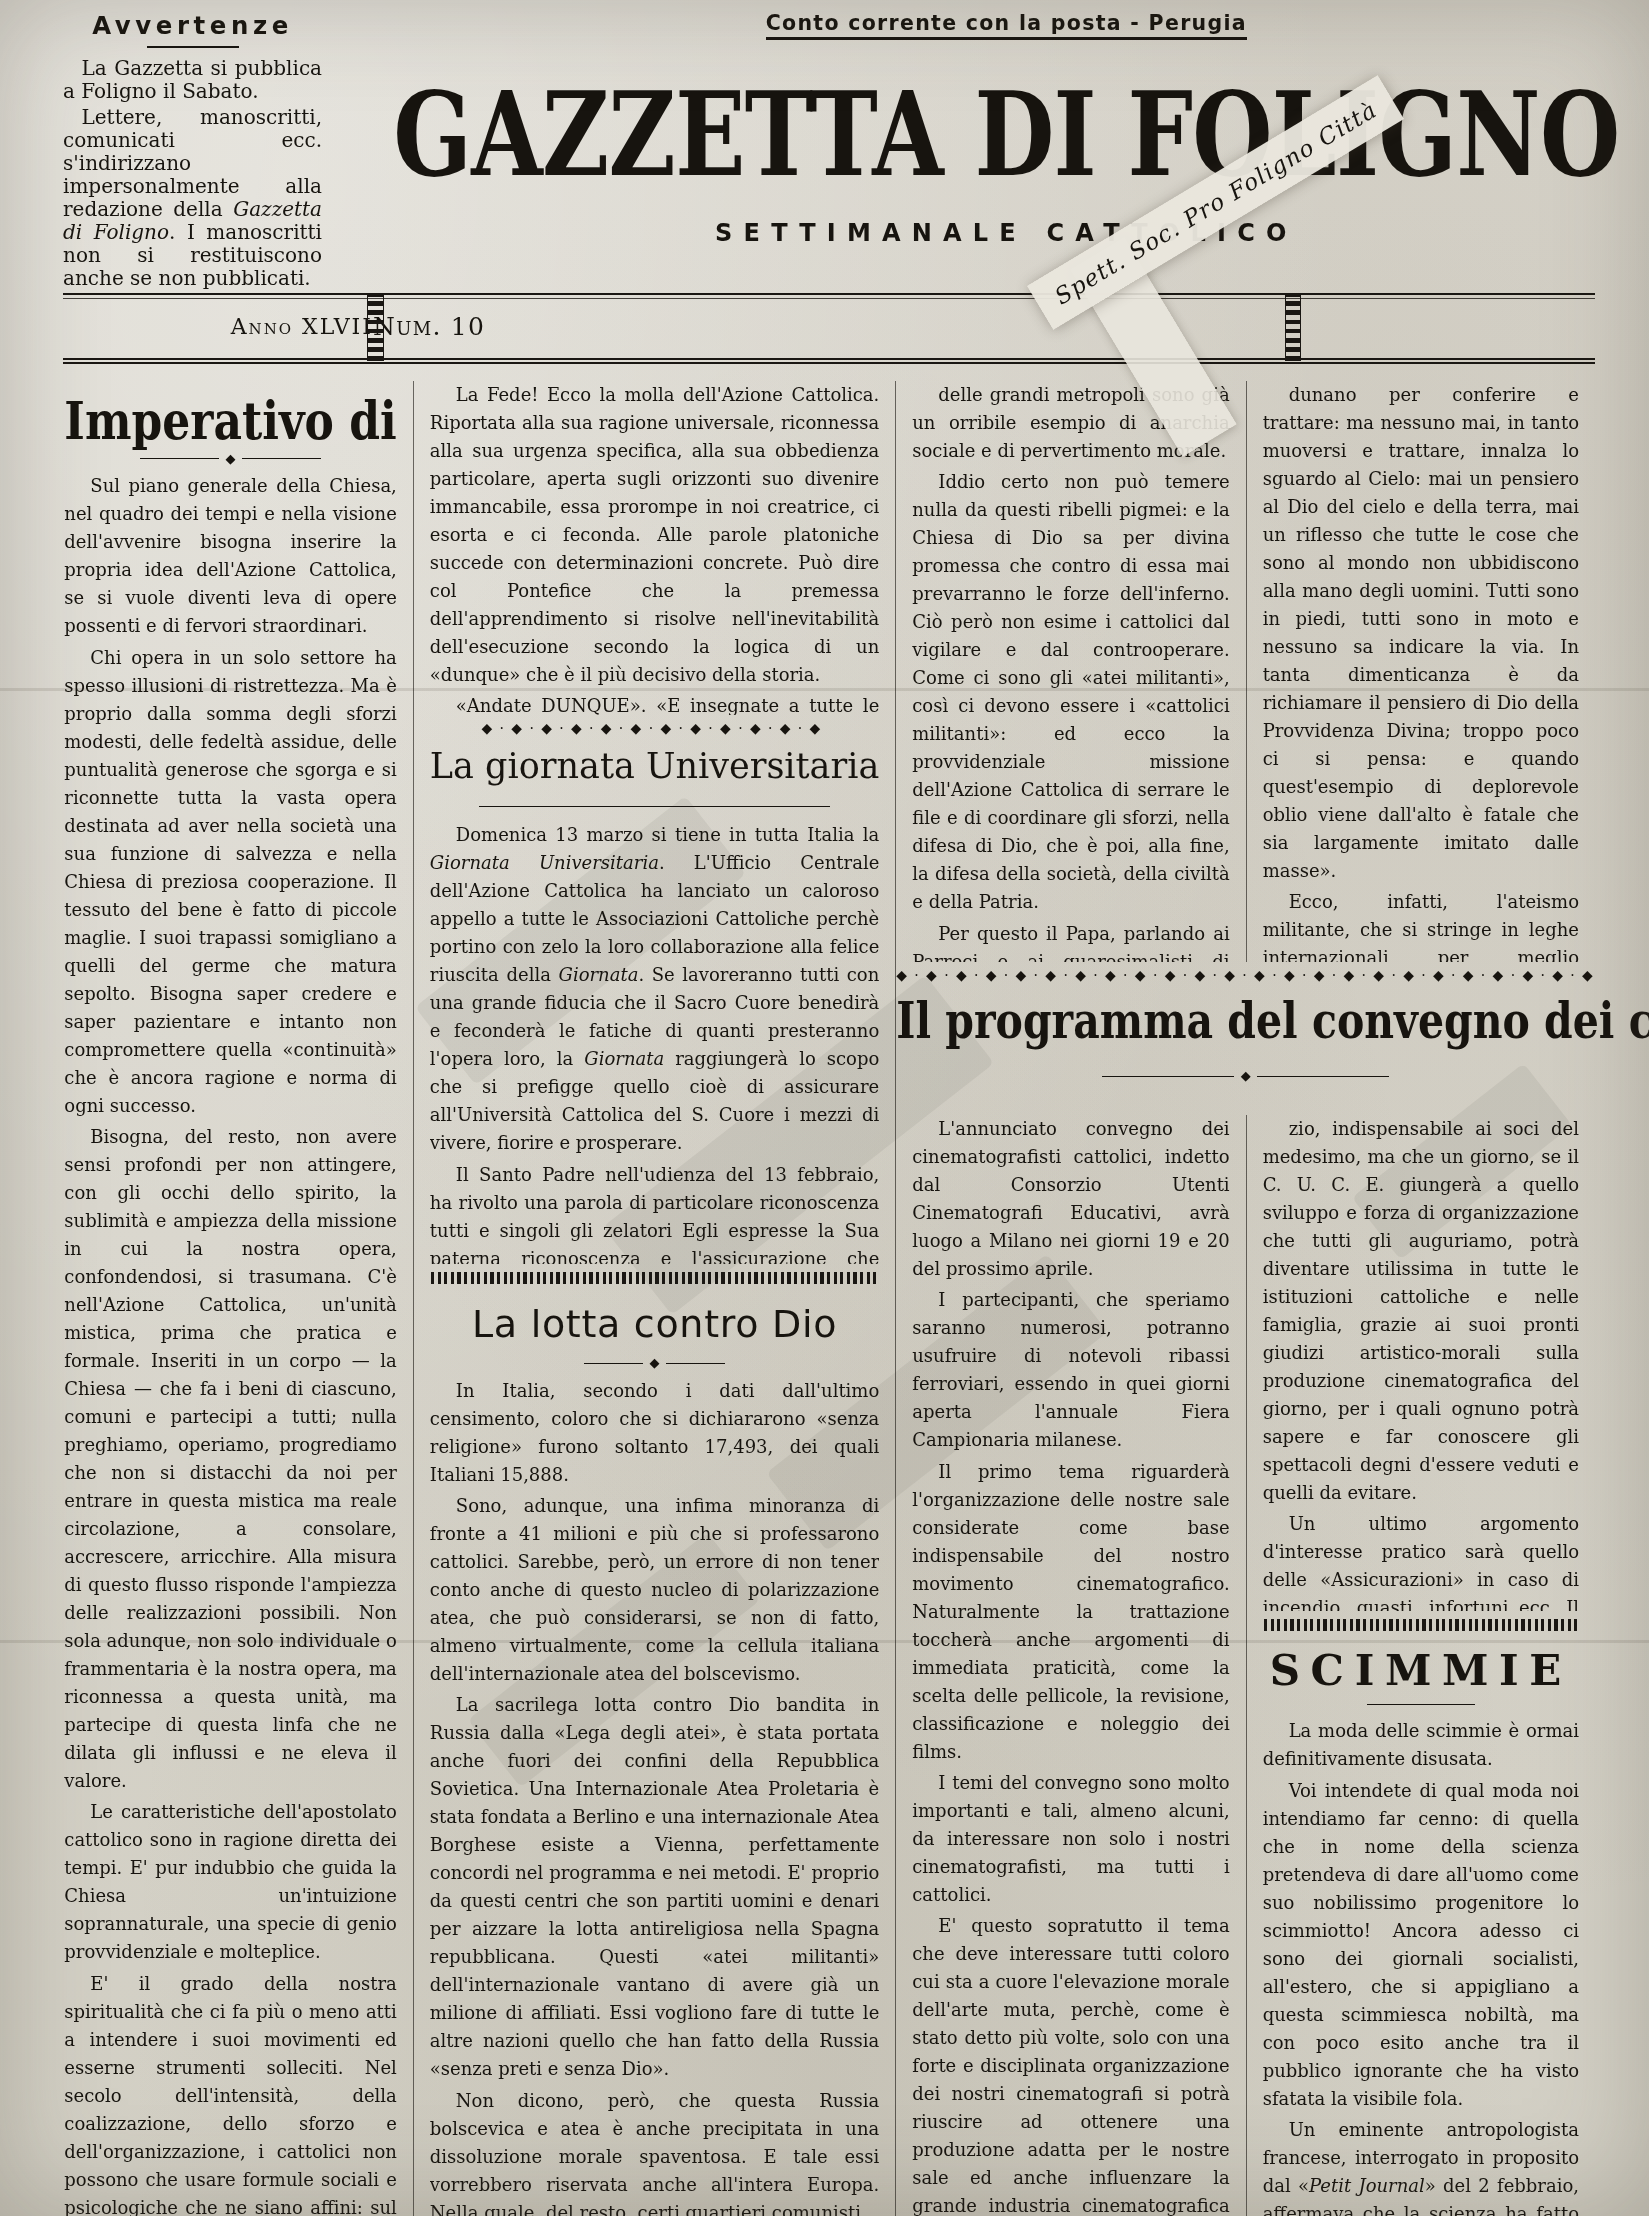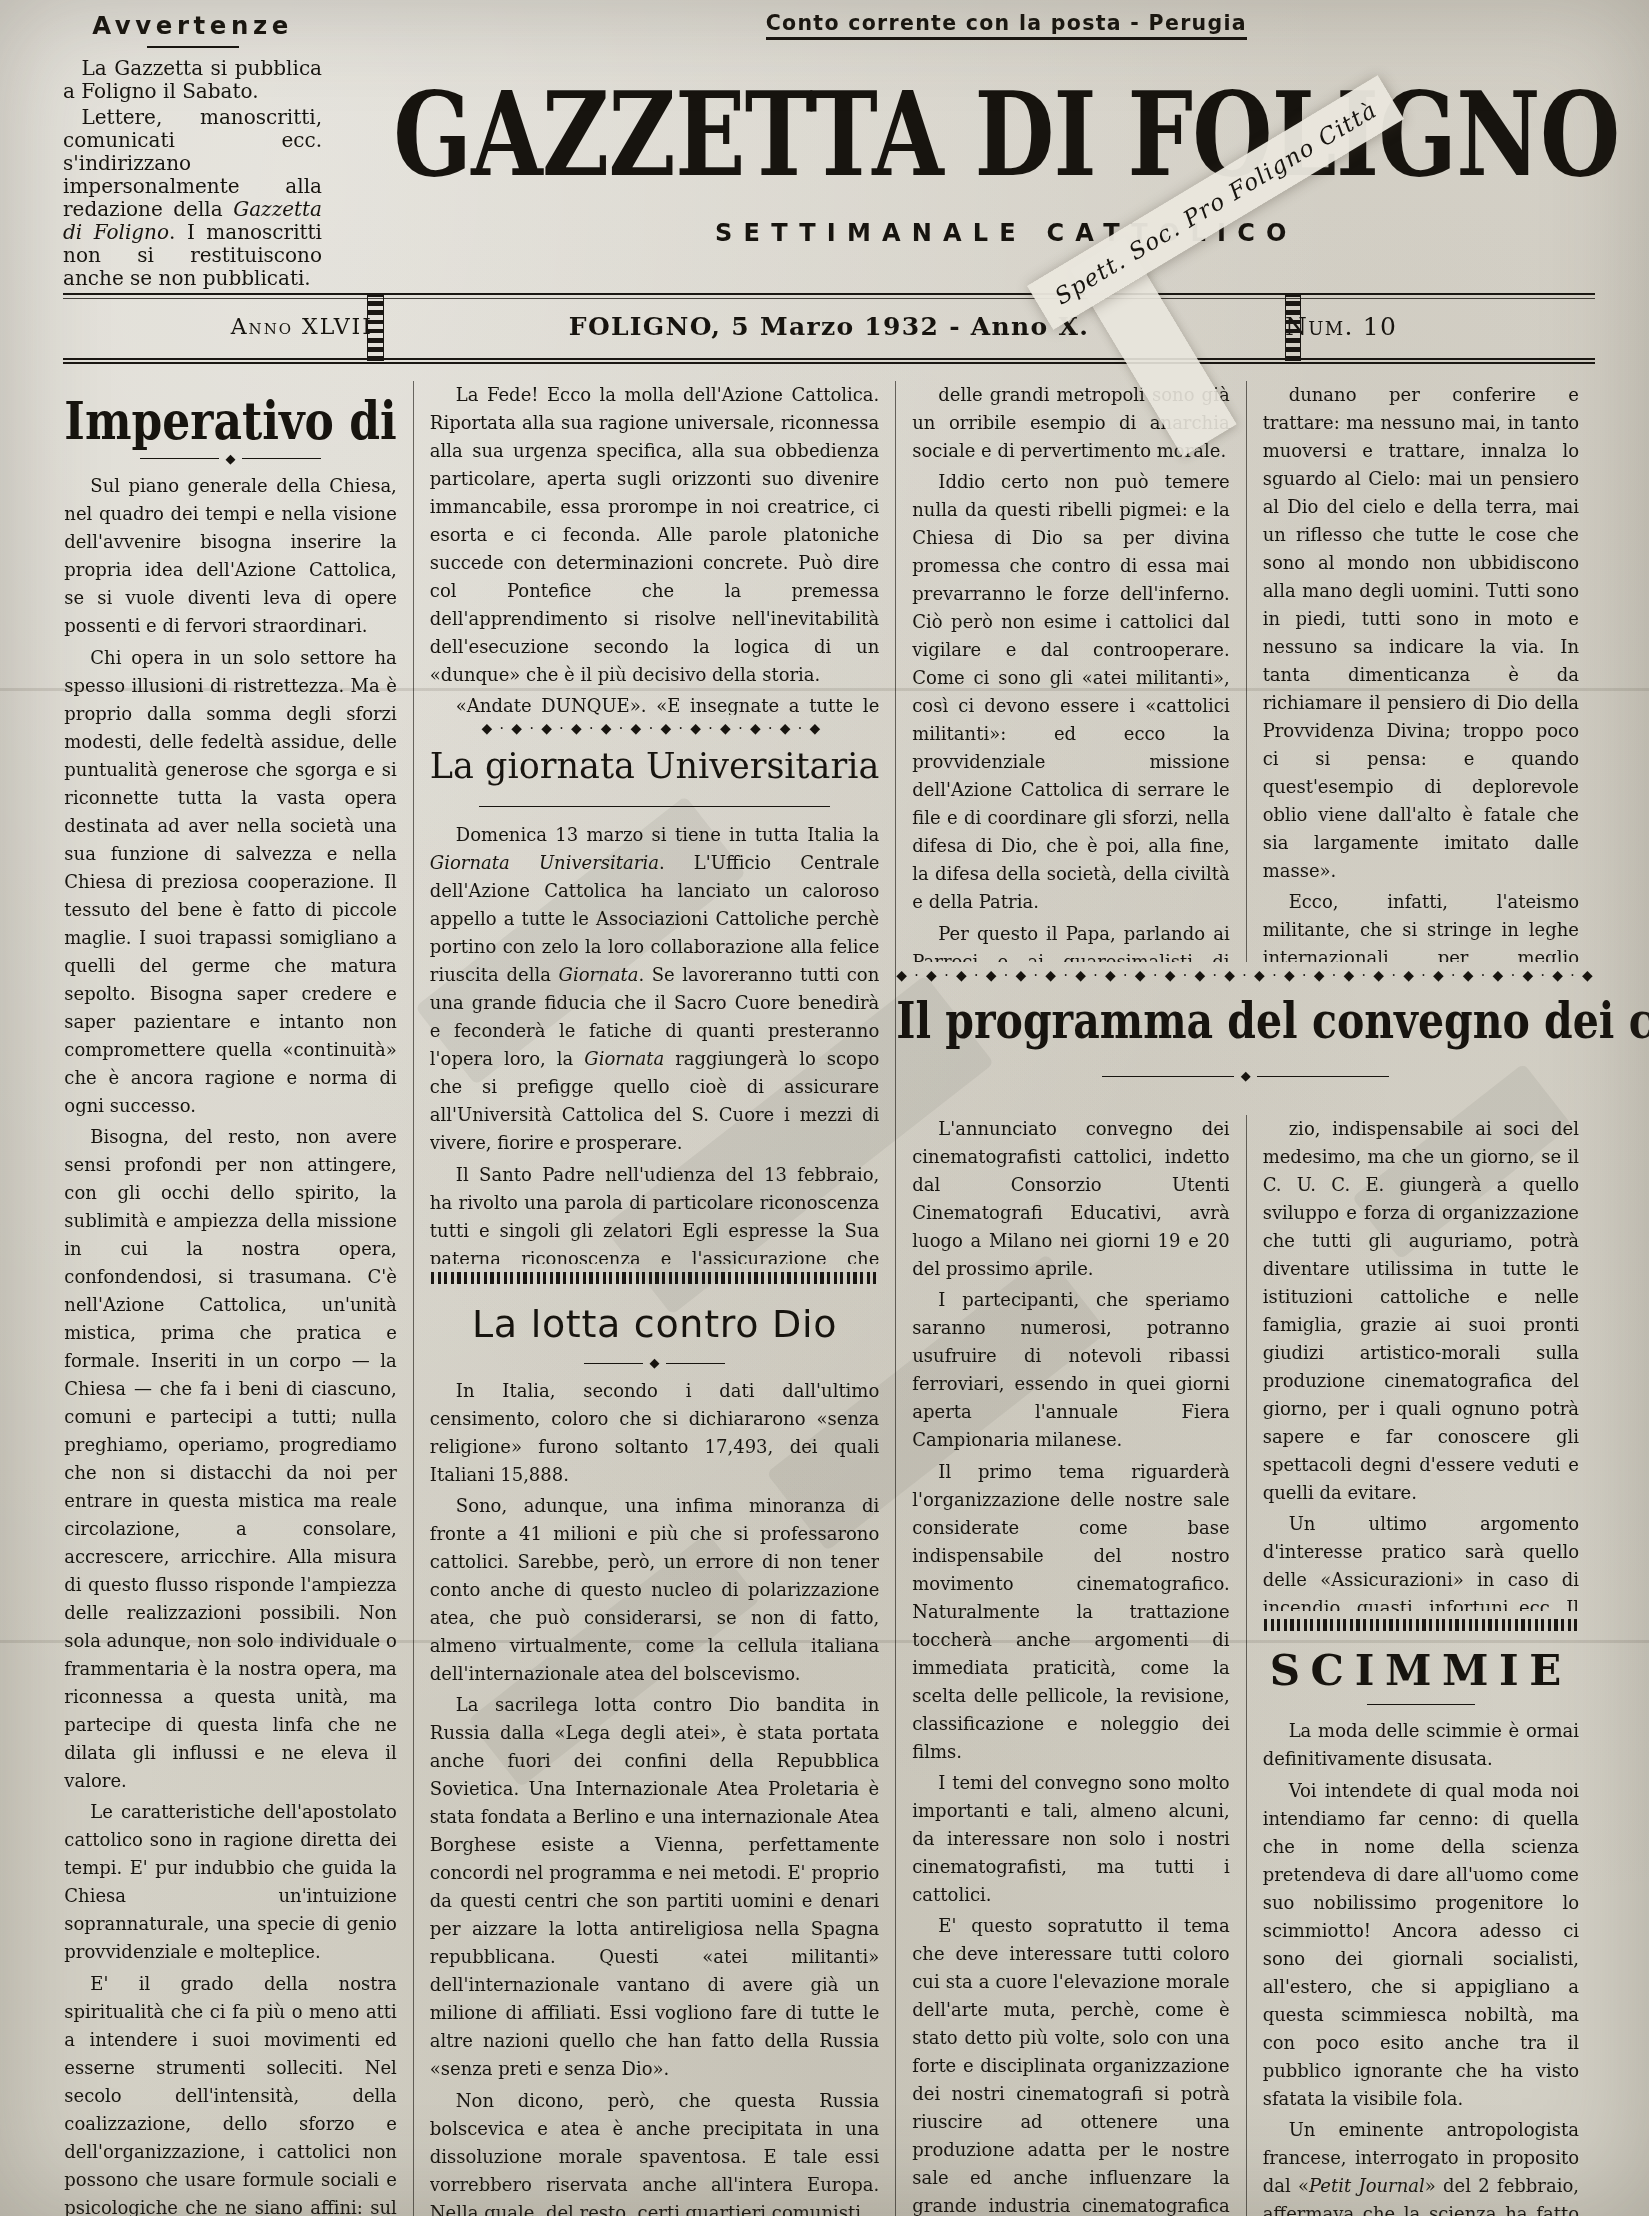--- a/index.html
+++ b/index.html
@@ -107,21 +107,20 @@
 
     </div>
     <div class="stamp-tail"></div>
     <div class="stamp">Spett. Soc. Pro Foligno Città</div>
   </div>
 
   <div class="dateband">
     <div class="db-orn left"></div>
     <div class="db-orn right"></div>
     <div class="db-anno">Anno XLVII</div>
-    <div class="db-date">FOLIGNO, 5 Marzo 1932 - Anno X.</div>
     <div class="db-num">Num. 10</div>
   </div>
 
   <div class="body">
 
     <div class="colpad col1 clip">
       <div class="h-imperativo">Imperativo di Fede</div>
       <div class="head-orn">
         <span class="ln"></span>
           <span class="dm">◆</span>

